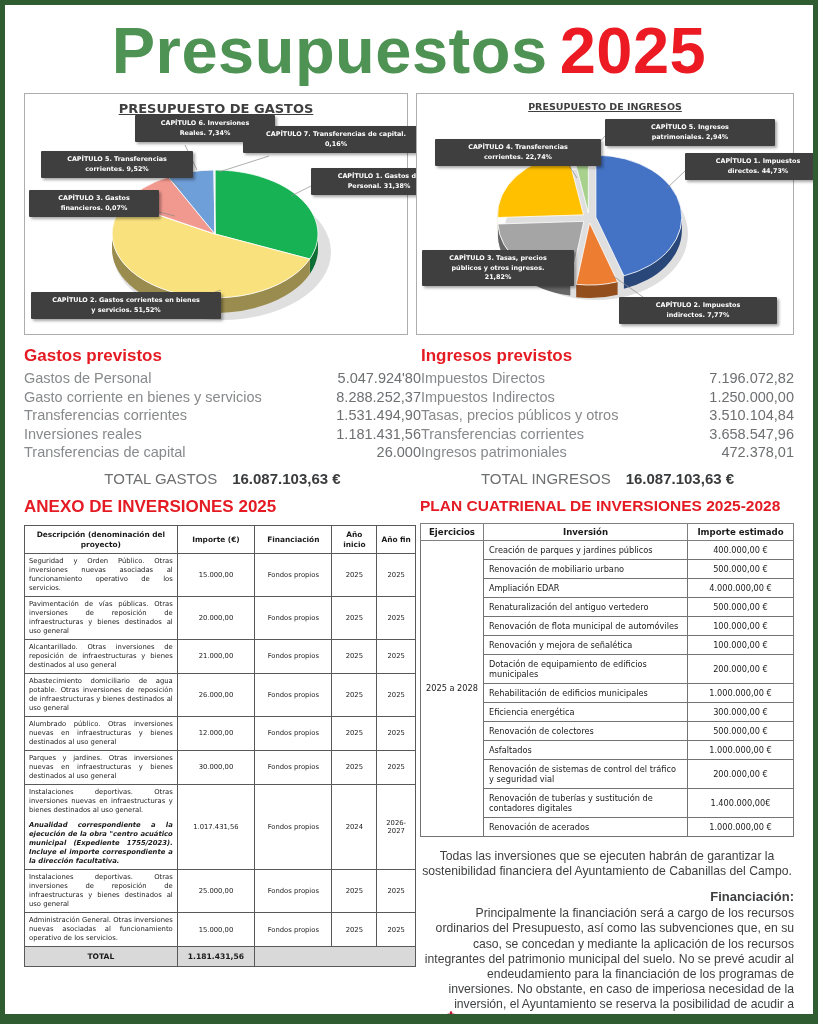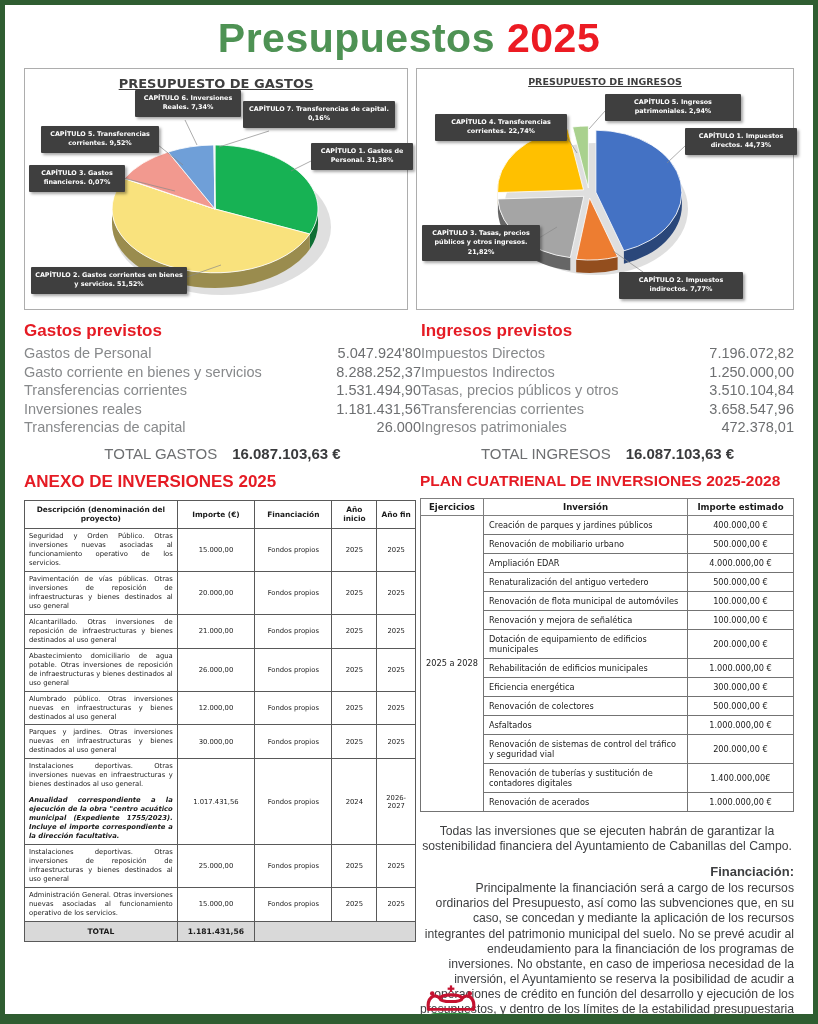--- a/index.html
+++ b/index.html
@@ -6,42 +6,42 @@
   .page {
     position:relative; box-sizing:border-box;
     width:818px; height:1024px;
     border:5px solid #2F5D31; border-bottom-width:10px;
     background:#ffffff; overflow:hidden;
     font-family:"Liberation Sans", sans-serif;
   }
   
   .main-title {
     margin:12px 0 8px; text-align:center;
-    font-size:41px; font-weight:bold; letter-spacing:0.5px;
+    font-size:65px; font-weight:bold; letter-spacing:0.5px;
     color:#4E9254; line-height:1.05;
   }
   .main-title .red { color:#EC1B23; margin-left:12px; }
 
   
   .charts-row { display:flex; justify-content:space-between; padding:0 19px; }
   .chart-panel { position:relative; height:240px; border:1px solid #ADADAD; background:#fff; }
   .panel-gastos { width:382px; }
   .panel-ingresos { width:376px; }
   .chart-title {
     position:absolute; top:7px; left:0; width:100%; text-align:center;
     font-family:"DejaVu Sans", sans-serif; font-weight:bold; color:#3F3F3F;
     text-decoration:underline;
   }
   .panel-gastos  .chart-title { font-size:13px; }
   .panel-ingresos .chart-title { font-size:9.5px; }
   svg.pie { position:absolute; left:0; top:0; }
   .callout {
     position:absolute; background:#3F3F3F; color:#fff;
     font-family:"DejaVu Sans", sans-serif; font-size:6.4px; font-weight:bold;
-    line-height:1.45; text-align:center; padding:4px 3px;
+    line-height:1.45; text-align:center; padding:4px 20px;
     box-shadow:2px 2px 3px rgba(0,0,0,0.35); border-radius:1px;
   }
 
   
   .lists-row { display:flex; justify-content:space-between; padding:0 19px; margin-top:11px; }
   .list-col-left { width:398px; } .list-col-right { width:374px; }
   .list-heading { color:#E51B24; font-weight:bold; font-size:17px; margin-bottom:3px; }
   .list-item { display:flex; justify-content:space-between; font-size:14.5px; color:#87898B; line-height:1.28; }
   .list-item .val { color:#6D6F71; }
   .list-total { display:flex; justify-content:center; margin-top:8px; font-size:15px; color:#6D6F71;gap:15px; }

